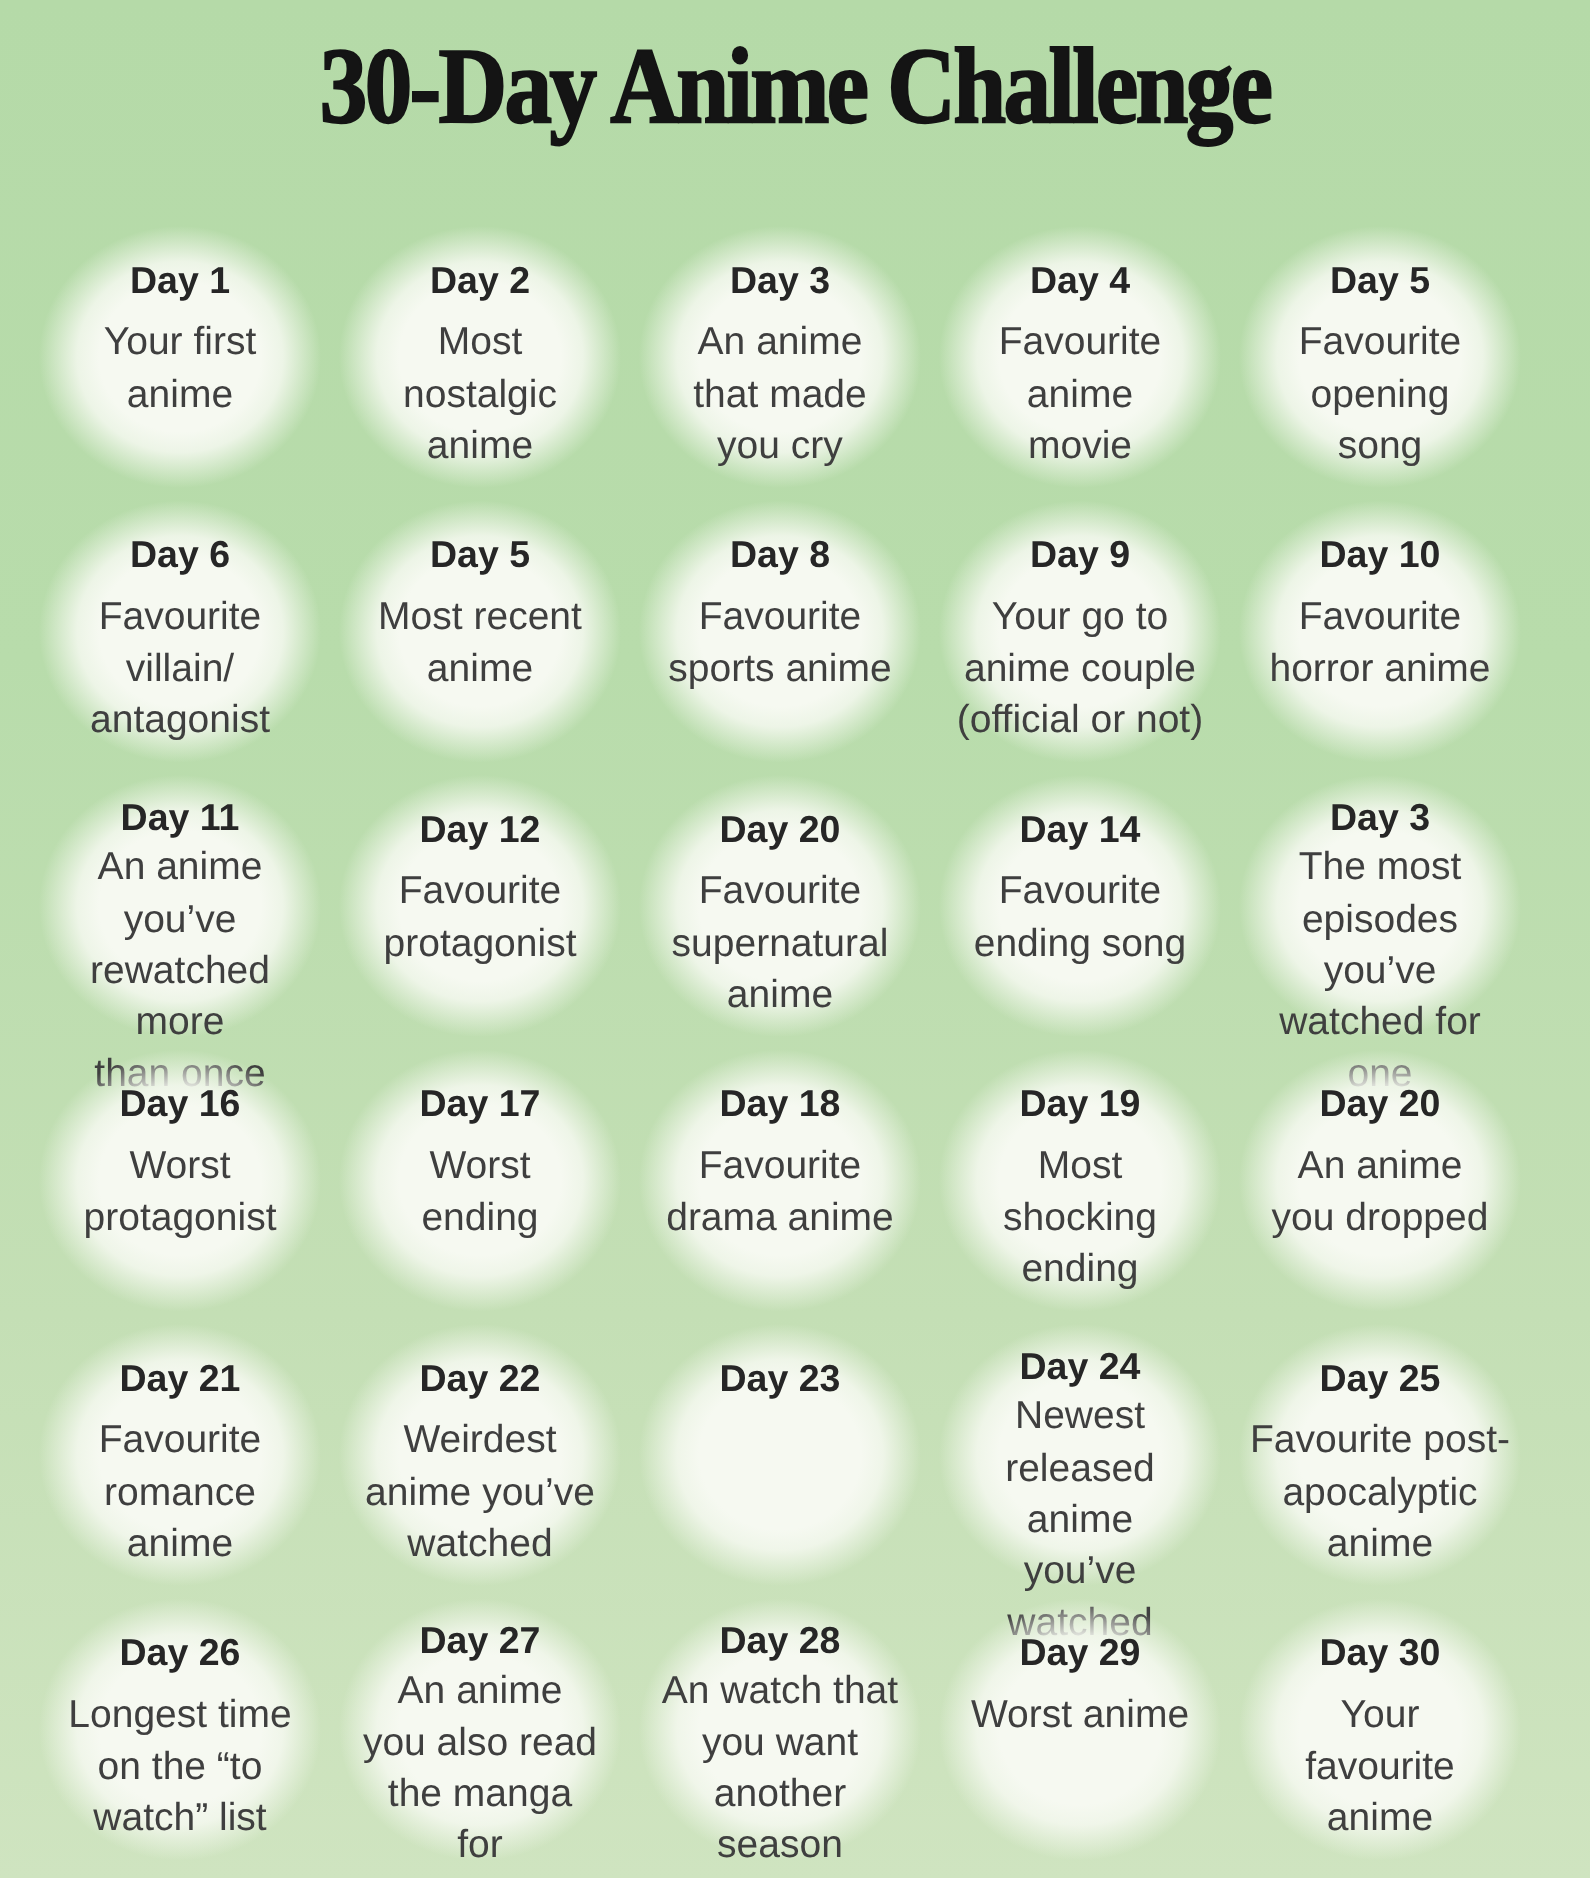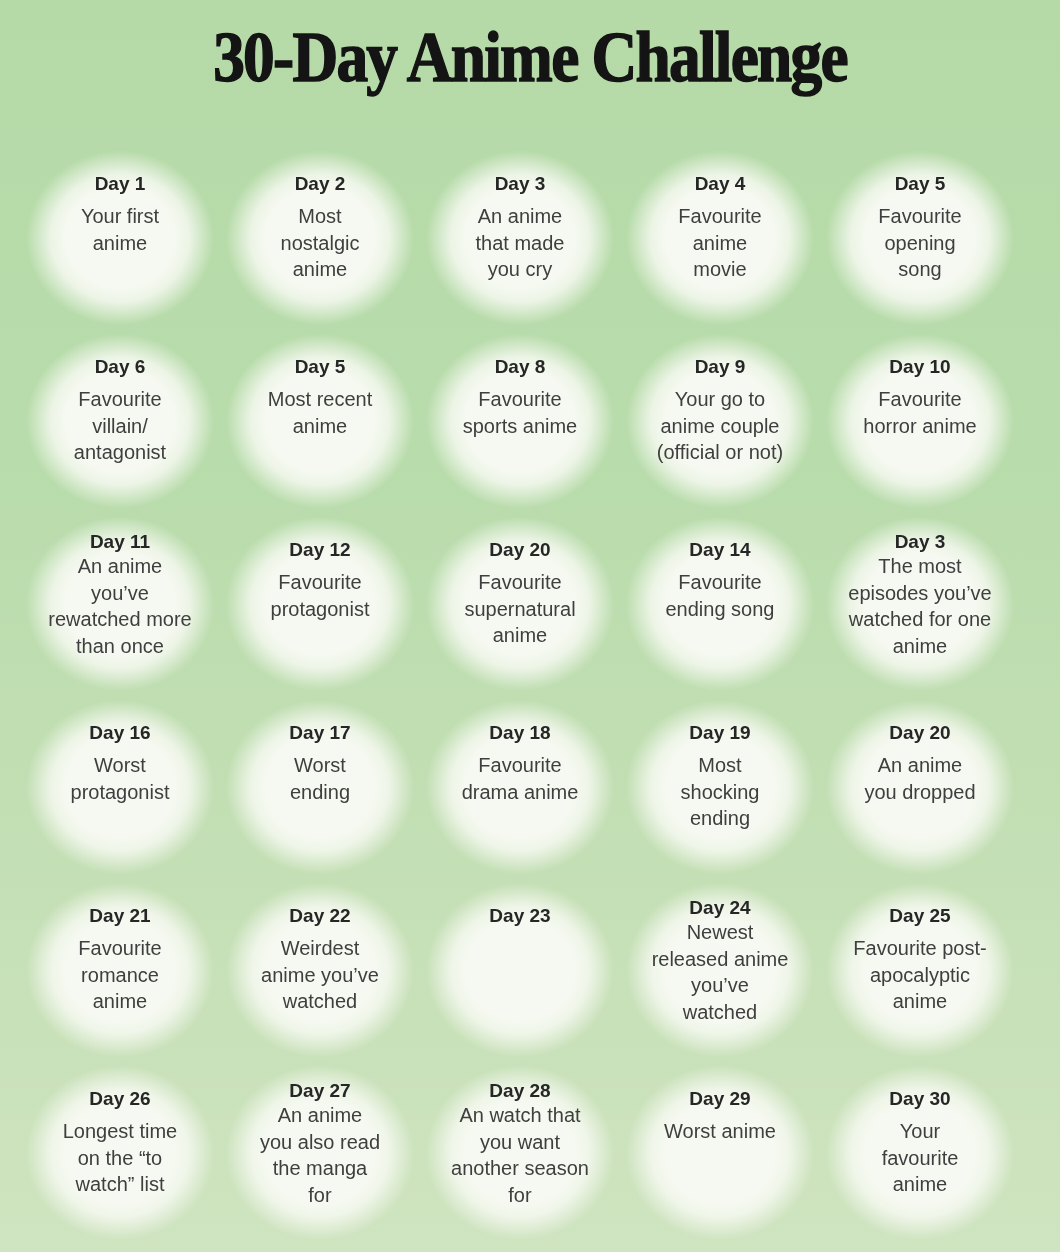--- a/index.html
+++ b/index.html
@@ -57,31 +57,31 @@
     flex-direction: column;
     align-items: center;
     justify-content: flex-start;
     padding: 26px 10px 8px 10px;
     text-align: center;
   }
   .circle.tight {
     padding-top: 18px;
   }
   .day-label {
-    font-size: 19px;
+    font-size: 25px;
     font-weight: 700;
     color: #262626;
     margin-bottom: 9px;
     line-height: 1.15;
   }
   .circle.tight .day-label {
     margin-bottom: 1px;
   }
   .day-prompt {
-    font-size: 20px;
+    font-size: 26px;
     color: #3f3f3f;
     line-height: 1.32;
     white-space: pre-line;
   }
 </style>
 </head>
 <body>
 
 <h1 class="page-title">30-Day Anime Challenge</h1>
 

